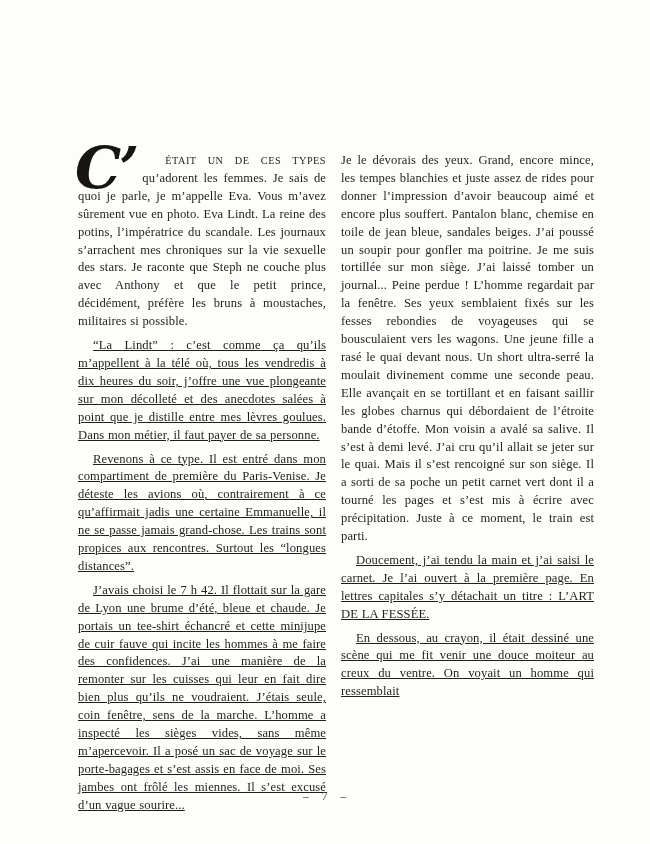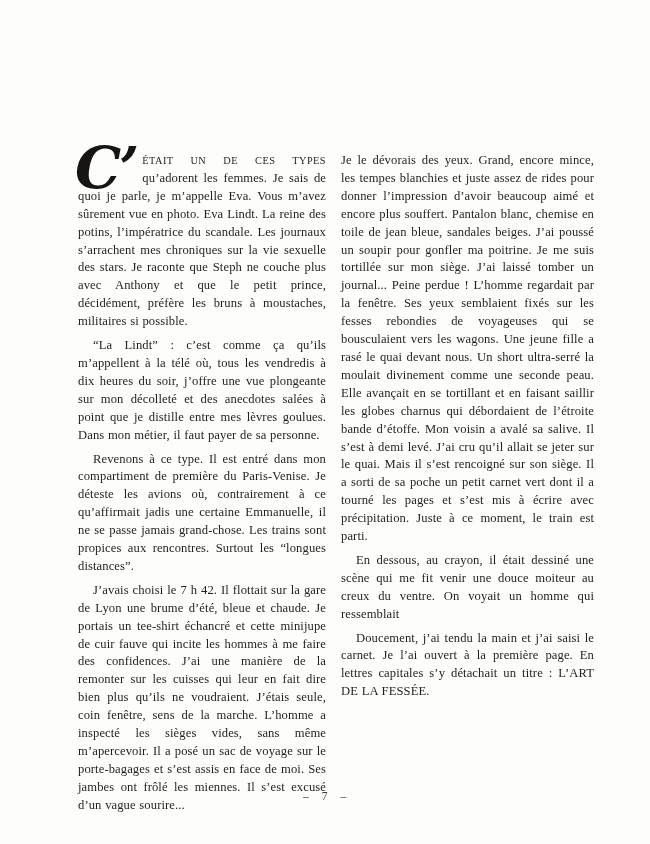--- a/index.html
+++ b/index.html
@@ -31,36 +31,37 @@
     margin: 0 0 6px 0;
     font-size: 12.6px;
     line-height: 17.9px;
     text-align: justify;
     hyphens: auto;
     -webkit-hyphens: auto;
     letter-spacing: 0.1px;
     word-spacing: 0.4px;
   }
   .para:last-child { margin-bottom: 17px; }
-  .para.indent { text-indent: 15px; }
+  .para.indent { text-indent: 15px; text-decoration: underline; }
   .dropcap {
     float: left;
     height: 34px;
     font-family: "DejaVu Serif", serif;
     font-style: italic;
     font-weight: 700;
     font-size: 58px;
     line-height: 44px;
     margin: -6px 5px 0 -3px;
     letter-spacing: -2px;
     color: #171512;
   }
   .smallcaps {
     font-size: 10.3px;
     letter-spacing: 0.45px;
+    margin-left: 23px;
   }
   .footer {
     position: absolute;
     top: 790px;
     left: 0;
     width: 650px;
     text-align: center;
     font-size: 11.5px;
     color: #3a3836;
     letter-spacing: 1px;
@@ -76,22 +77,22 @@
 
     <div class="col left">
       <p class="para opening"><span class="dropcap">C’</span><span class="smallcaps">ÉTAIT UN DE CES TYPES</span><span> qu’adorent les femmes. Je sais de quoi je parle, je m’appelle Eva. Vous m’avez sûrement vue en photo. Eva Lindt. La reine des potins, l’impératrice du scandale. Les journaux s’arrachent mes chroniques sur la vie sexuelle des stars. Je raconte que Steph ne couche plus avec Anthony et que le petit prince, décidément, préfère les bruns à moustaches, militaires si possible.</span></p>
       <p class="para indent">“La Lindt” : c’est comme ça qu’ils m’appellent à la télé où, tous les vendredis à dix heures du soir, j’offre une vue plongeante sur mon décolleté et des anecdotes salées à point que je distille entre mes lèvres goulues. Dans mon métier, il faut payer de sa personne.</p>
       <p class="para indent">Revenons à ce type. Il est entré dans mon compartiment de première du Paris-Venise. Je déteste les avions où, contrairement à ce qu’affirmait jadis une certaine Emmanuelle, il ne se passe jamais grand-chose. Les trains sont propices aux rencontres. Surtout les “longues distances”.</p>
       <p class="para indent">J’avais choisi le 7 h 42. Il flottait sur la gare de Lyon une brume d’été, bleue et chaude. Je portais un tee-shirt échancré et cette minijupe de cuir fauve qui incite les hommes à me faire des confidences. J’ai une manière de la remonter sur les cuisses qui leur en fait dire bien plus qu’ils ne voudraient. J’étais seule, coin fenêtre, sens de la marche. L’homme a inspecté les sièges vides, sans même m’apercevoir. Il a posé un sac de voyage sur le porte-bagages et s’est assis en face de moi. Ses jambes ont frôlé les miennes. Il s’est excusé d’un vague sourire...</p>
     </div>
 
     <div class="col right">
       <p class="para">Je le dévorais des yeux. Grand, encore mince, les tempes blanchies et juste assez de rides pour donner l’impression d’avoir beaucoup aimé et encore plus souffert. Pantalon blanc, chemise en toile de jean bleue, sandales beiges. J’ai poussé un soupir pour gonfler ma poitrine. Je me suis tortillée sur mon siège. J’ai laissé tomber un journal... Peine perdue ! L’homme regardait par la fenêtre. Ses yeux semblaient fixés sur les fesses rebondies de voyageuses qui se bousculaient vers les wagons. Une jeune fille a rasé le quai devant nous. Un short ultra-serré la moulait divinement comme une seconde peau. Elle avançait en se tortillant et en faisant saillir les globes charnus qui débordaient de l’étroite bande d’étoffe. Mon voisin a avalé sa salive. Il s’est à demi levé. J’ai cru qu’il allait se jeter sur le quai. Mais il s’est rencoigné sur son siège. Il a sorti de sa poche un petit carnet vert dont il a tourné les pages et s’est mis à écrire avec précipitation. Juste à ce moment, le train est parti.</p>
+      <p class="para indent">Doucement, j’ai tendu la main et j’ai saisi le carnet. Je l’ai ouvert à la première page. En lettres capitales s’y détachait un titre : L’ART DE LA FESSÉE.</p>
       <p class="para indent">En dessous, au crayon, il était dessiné une scène qui me fit venir une douce moiteur au creux du ventre. On voyait un homme qui ressemblait</p>
-      <p class="para indent">Doucement, j’ai tendu la main et j’ai saisi le carnet. Je l’ai ouvert à la première page. En lettres capitales s’y détachait un titre : L’ART DE LA FESSÉE.</p>
     </div>
 
   </div>
 
   <div class="footer">
     <span>–</span><span>7</span><span>–</span>
   </div>
 
 </div>
 

